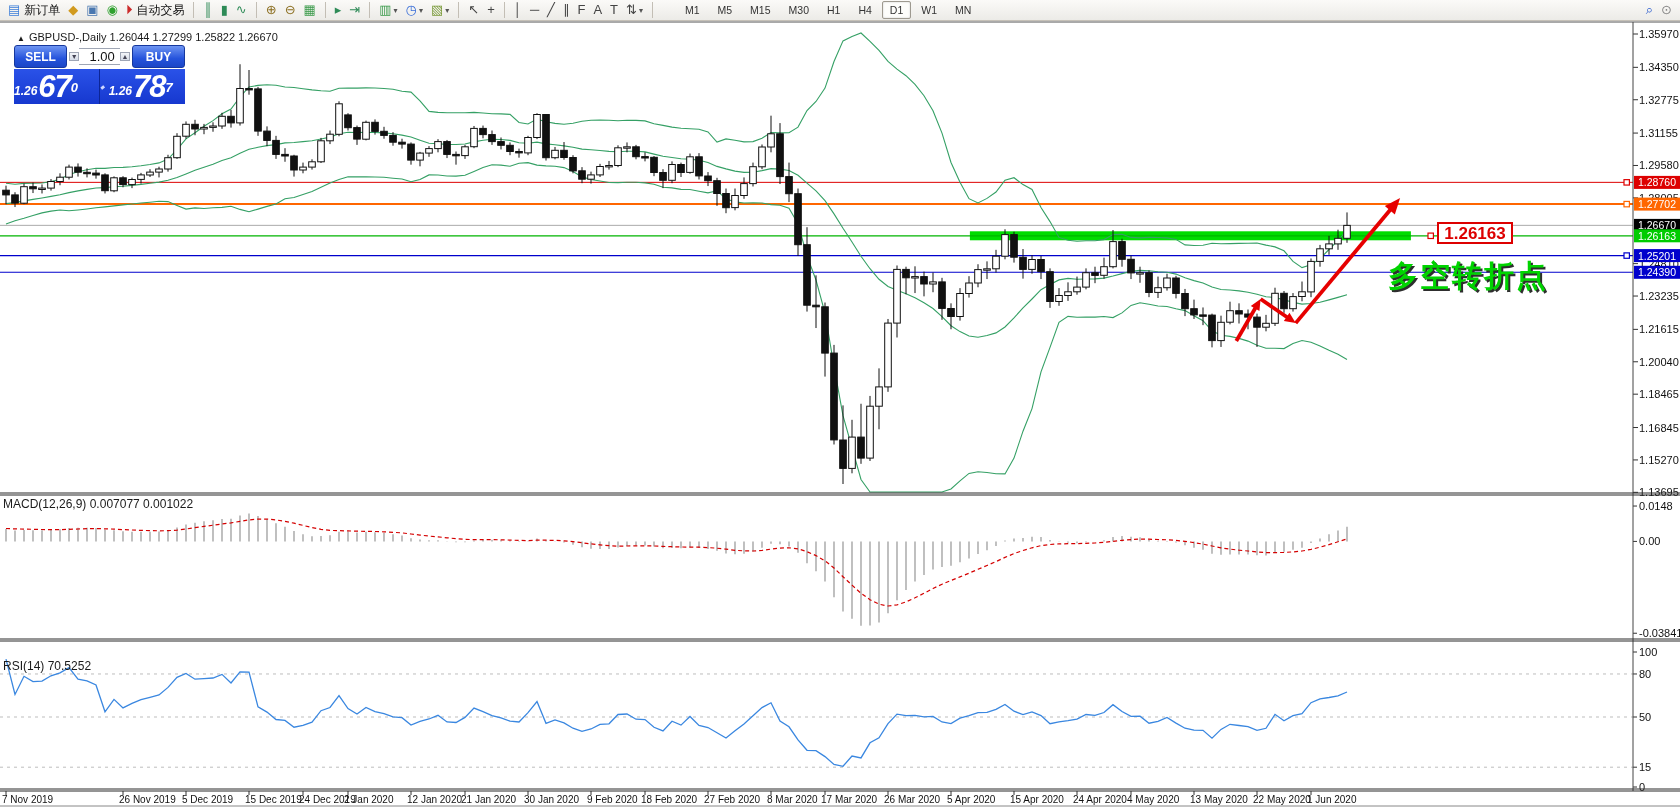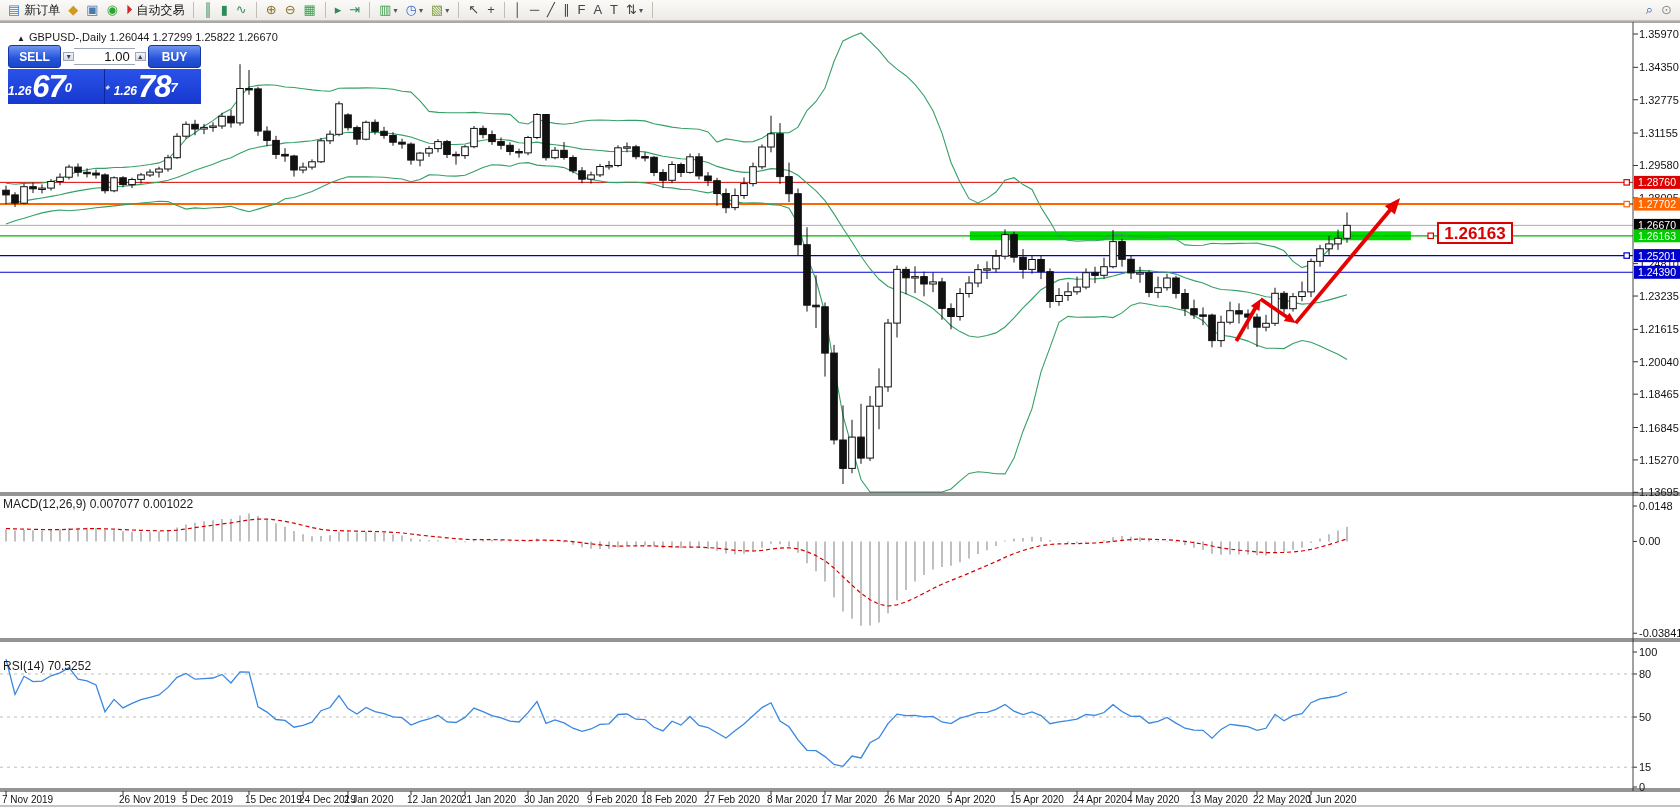--- a/index.html
+++ b/index.html
@@ -15,21 +15,21 @@
   .tbi .dd{font-size:8px;color:#555;margin-left:2px;}
   .tbsep{width:1px;height:16px;background:#c3beb5;margin:0 5px;}
   #tf-bar{display:flex;margin-left:18px;}
   .tfbtn{font-size:10.5px;color:#333;padding:2px 7px;margin:0 1px;border:1px solid transparent;border-radius:2px;}
   .tfbtn.active{background:#fdfdfb;border:1px solid #9e9a90;box-shadow:inset 0 0 2px #ccc;}
   #tb-right{margin-left:auto;display:flex;align-items:center;}
   
   #chart-header{position:absolute;left:8px;top:31px;font-size:11px;color:#1a1a1a;z-index:5;margin-left:9px;}
   #chart-header .tri{font-size:8px;margin-right:4px;}
   
-  #trade-panel{position:absolute;left:8px;top:45px;width:193px;z-index:6;font-family:"Liberation Sans",sans-serif;}
+  #trade-panel{position:absolute;left:14px;top:45px;width:171px;z-index:6;font-family:"Liberation Sans",sans-serif;}
   .tp-row1{display:flex;height:23px;gap:2px;}
   .tp-btn{width:53px;background:linear-gradient(#6e95f2,#2553dc 60%,#1b46c6);border:1px solid #16389e;
     border-radius:3px;color:#fff;font-weight:bold;font-size:12px;padding:0;}
   .tp-vol{flex:1;display:flex;align-items:center;}
   .tp-vbtn{width:16px;background:linear-gradient(#f3f5f9,#d5dbe7);border:1px solid #9fa6b5;color:#445;font-size:7px;padding:0;}
   .tp-input{width:100%;min-width:0;border:1px solid #9fa6b5;border-left:none;border-right:none;
     text-align:right;font-size:13px;padding:0 5px 0 0;color:#111;}
   .tp-row2{margin-top:1px;height:35px;background:linear-gradient(#2a52e8,#1638cf);display:flex;color:#fff;}
   .tp-half{width:50%;display:flex;align-items:center;justify-content:flex-start;position:relative;font-style:italic;}
   .tp-half.buy{border-left:1px solid #0c2597;}
@@ -140,20 +140,31 @@
           <span class="g" style="color: rgb(68, 68, 68);">A</span>
         </span>
         <span class="tbi">
           <span class="g" style="color: rgb(68, 68, 68);">T</span>
         </span>
         <span class="tbi">
           <span class="g" style="color: rgb(68, 68, 68);">⇅</span>
           <span class="dd">▾</span>
         </span>
         <span class="tbsep"></span>
+      </span>
+    <span id="tf-bar">
+        <span class="tfbtn">M1</span>
+        <span class="tfbtn">M5</span>
+        <span class="tfbtn">M15</span>
+        <span class="tfbtn">M30</span>
+        <span class="tfbtn">H1</span>
+        <span class="tfbtn">H4</span>
+        <span class="tfbtn active">D1</span>
+        <span class="tfbtn">W1</span>
+        <span class="tfbtn">MN</span>
       </span>
     <span id="tb-right">
         <span class="tbi">
           <span class="g" style="color: rgb(34, 85, 204);">⌕</span>
         </span>
         <span class="tbi">
           <span class="g" style="color: rgb(136, 136, 136);">⊙</span>
         </span>
       </span>
   </div>
@@ -772,14 +783,15 @@
           <span class="tp-sup">7</span>
       </div>
     </div>
   </div>
 
   <div class="panel-label" style="top:497px;">MACD(12,26,9) 0.007077 0.001022</div>
   <div class="panel-label" style="top:659px;">RSI(14) 70.5252</div>
 
   <div id="price-flag">1.26163</div>
 
+  <div id="cn-note">多空转折点</div>
 
 </div>
 
 </body></html>

